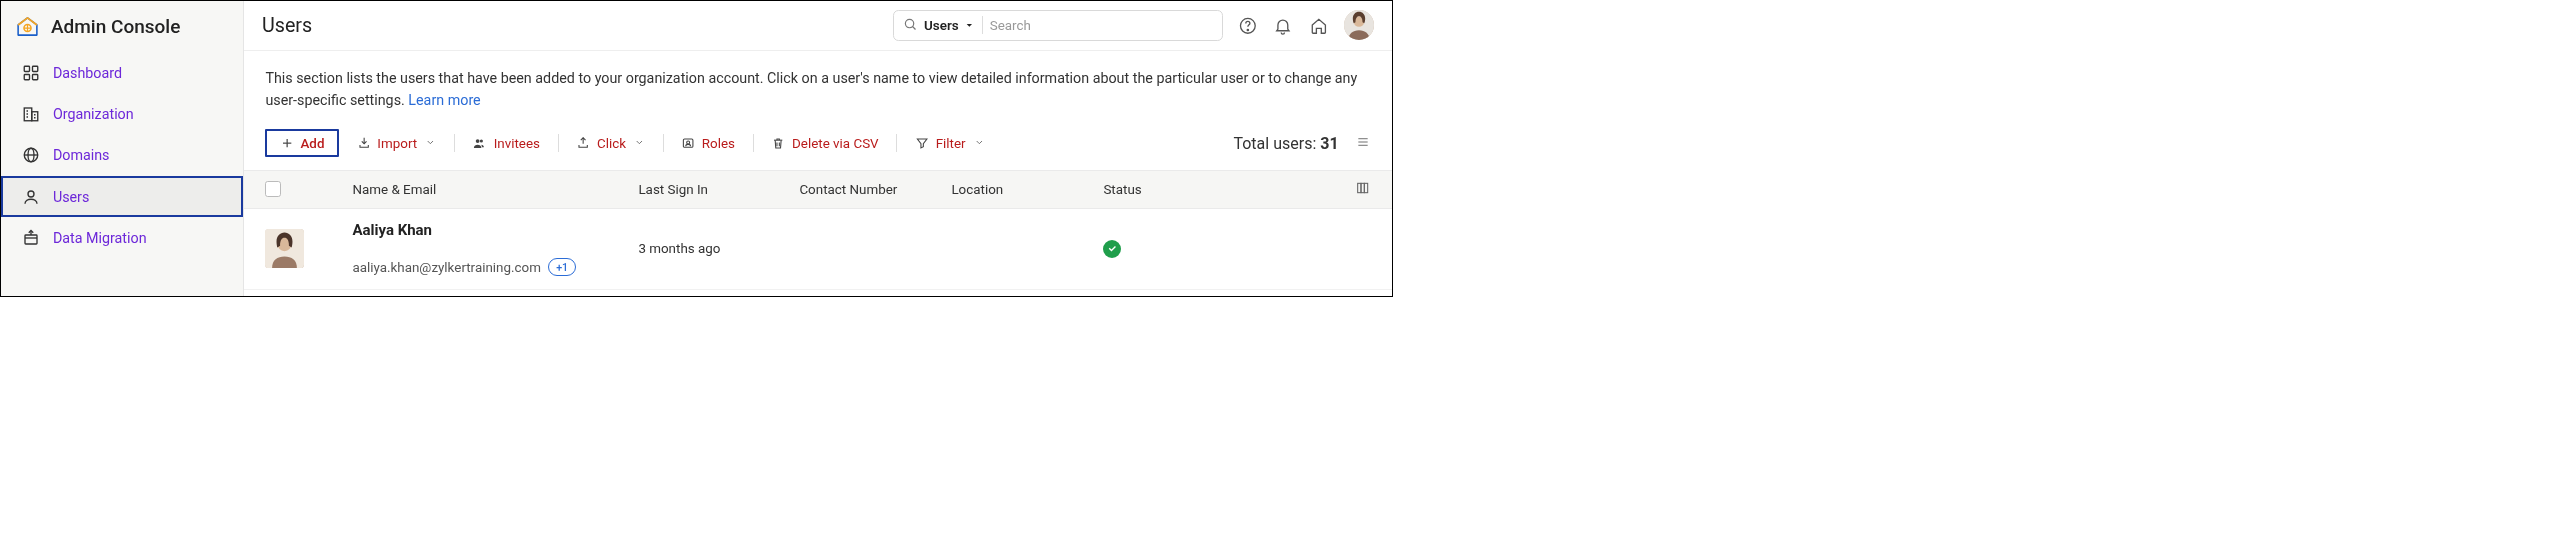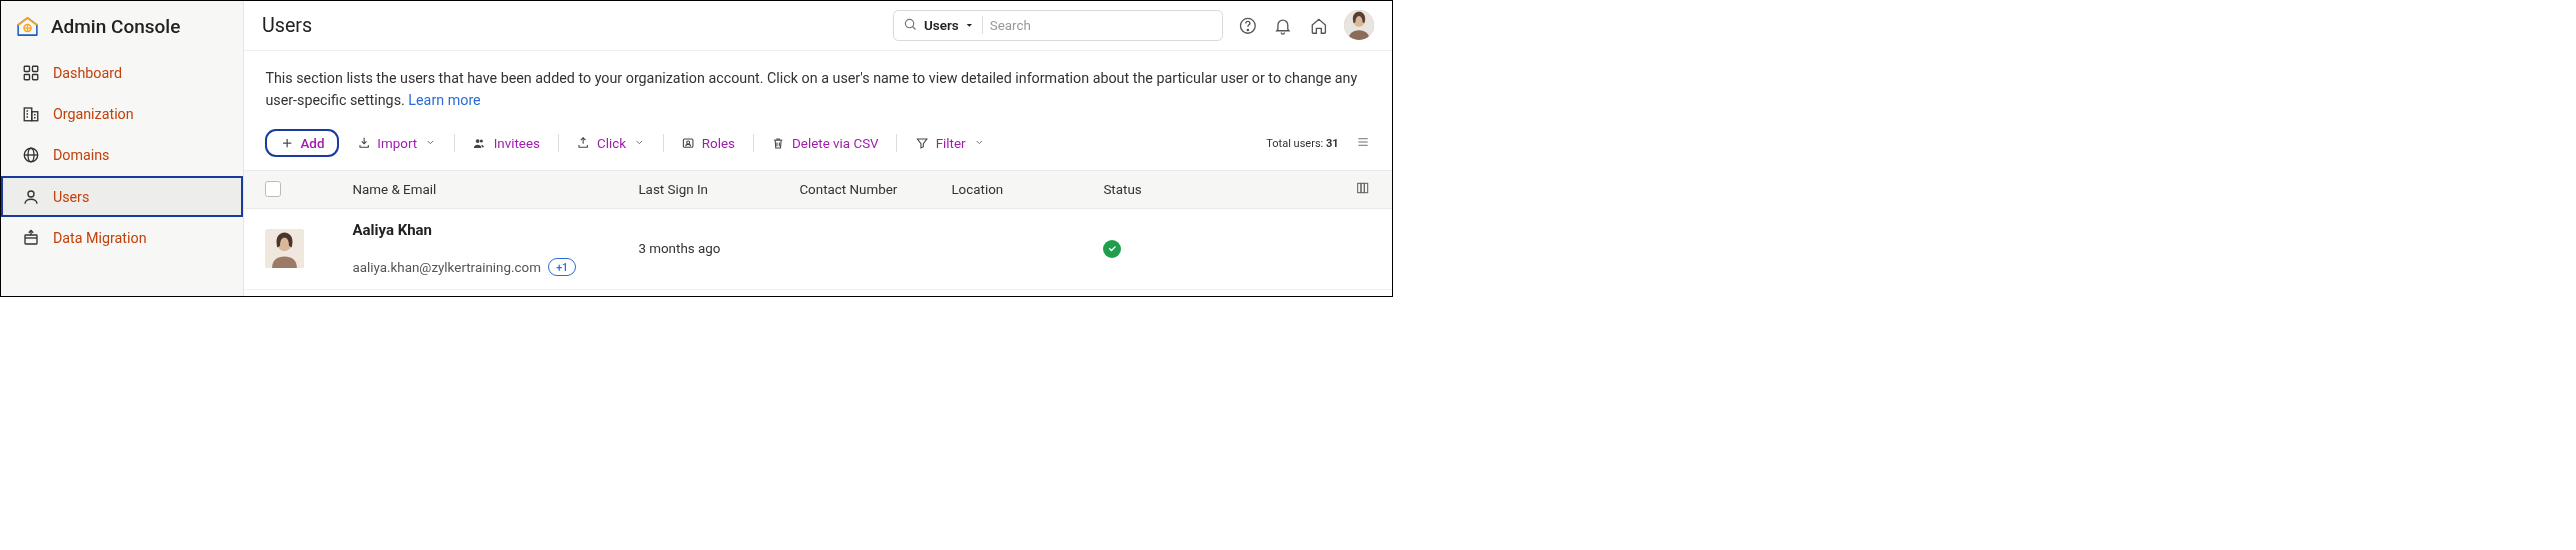--- a/index.html
+++ b/index.html
@@ -44,21 +44,21 @@
       font-size: 19px;
       font-weight: 500;
       color: #222;
     }
     .sidebar-item {
       display: flex;
       align-items: center;
       gap: 12.5px;
       padding: 10.7px 14.3px 10.7px 19.7px;
       font-size: 14.3px;
-      color: #c2410c;
+      color: #6d28d9;
       cursor: pointer;
       position: relative;
     }
     .sidebar-item .icon {
       width: 19.7px;
       height: 19.7px;
       display: flex;
       align-items: center;
       justify-content: center;
       color: #333;
@@ -170,23 +170,23 @@
       align-items: center;
       padding: 9px 21.4px 12.5px 21.4px;
       gap: 0;
     }
     .tb-btn {
       display: flex;
       align-items: center;
       gap: 6.3px;
       padding: 6.3px 10.7px;
       font-size: 13.4px;
-      color: #a21caf;
-      cursor: pointer;
-      border-radius: 11px;
+      color: #b91c1c;
+      cursor: pointer;
+      border-radius: 1px;
     }
     .tb-btn.primary {
       border: 2.7px solid #1a3a9e;
       padding: 4.5px 12.5px;
       font-weight: 500;
     }
     .tb-sep {
       width: 0.9px;
       height: 18px;
       background: #ddd;
@@ -199,21 +199,21 @@
       color: #444;
     }
     .tb-chevron {
       color: #666;
       margin-left: 1.8px;
     }
     .tb-spacer {
       flex: 1;
     }
     .total-users {
-      font-size: 11px;
+      font-size: 16px;
       color: #333;
     }
     .total-users strong {
       font-weight: 700;
     }
     .list-icon {
       margin-left: 16px;
       color: #888;
       cursor: pointer;
     }

